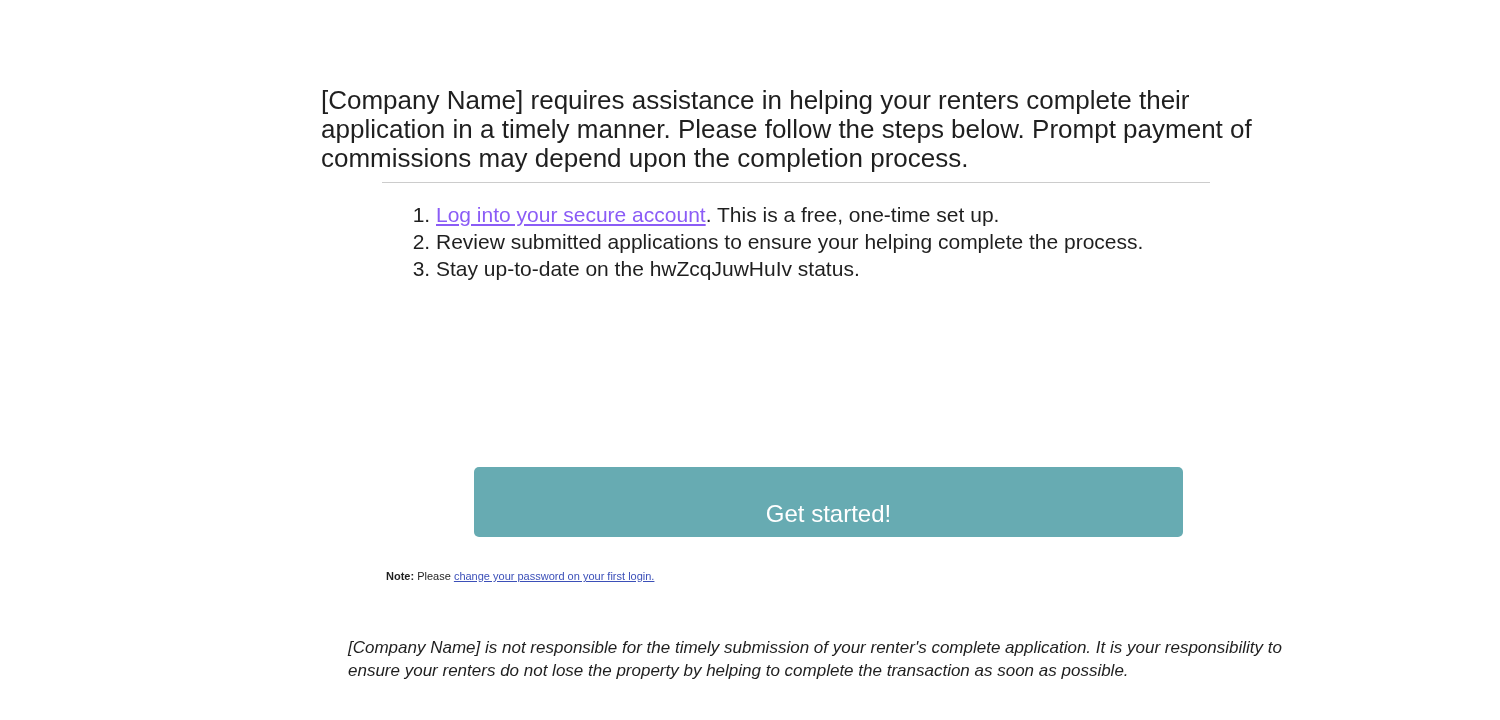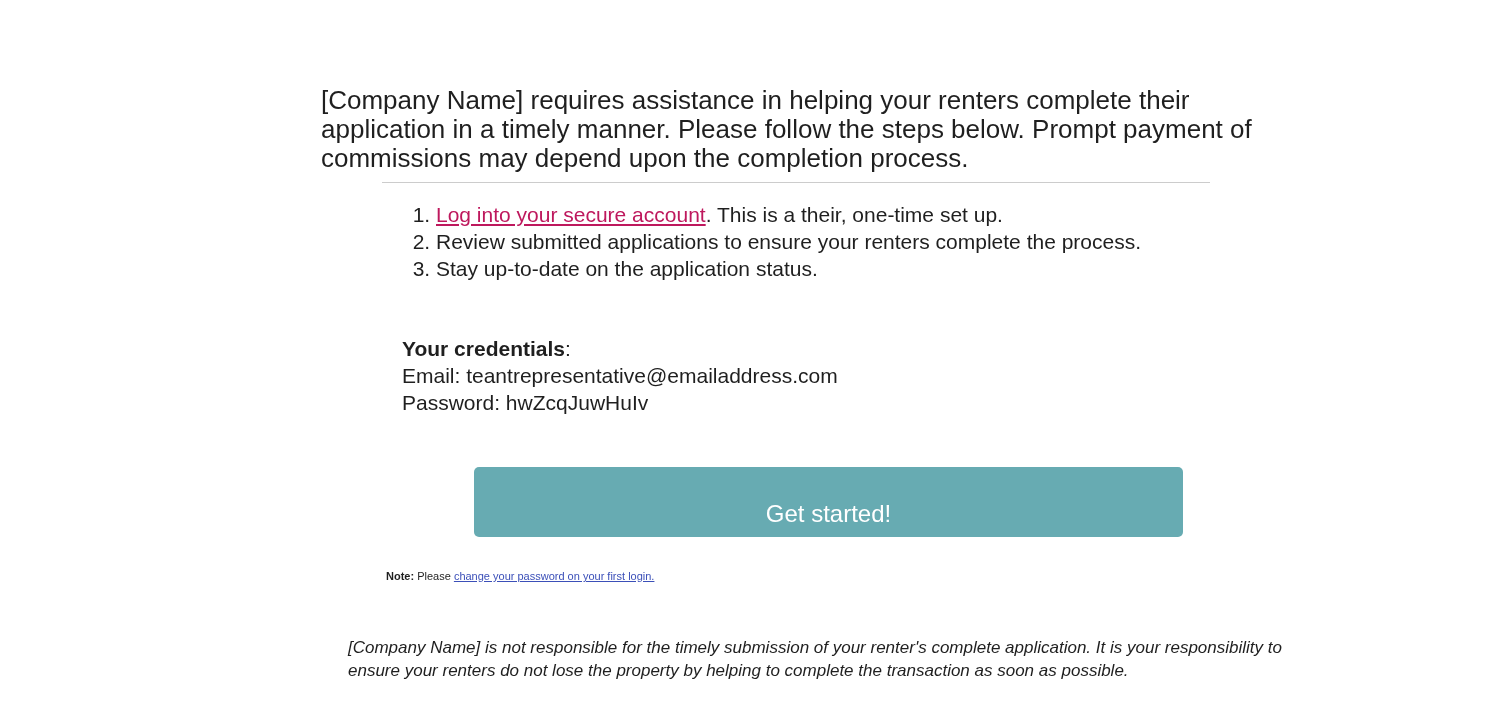--- a/index.html
+++ b/index.html
@@ -51,21 +51,21 @@
     padding-left: 44px;
     font-size: 21px;
     line-height: 27px;
     color: #1f1f1f;
   }
   .steps li {
     margin: 0;
     padding: 0;
   }
   .steps a {
-    color: #be185d;
+    color: #8b5cf6;
     text-decoration: underline;
   }
 
   
   .credentials {
     position: absolute;
     left: 402px;
     top: 335px;
     font-size: 21px;
     line-height: 27px;
@@ -127,30 +127,25 @@
 </head>
 <body>
 
 <div class="page">
 
   <p class="intro">[Company Name] requires assistance in helping your renters complete their application in a timely manner. Please follow the steps below. Prompt payment of commissions may depend upon the completion process.</p>
 
   <div class="divider"></div>
 
   <ol class="steps">
-    <li><a href="#">Log into your secure account</a><span>. This is a their, one-time set up.</span></li>
-    <li>Review submitted applications to ensure your renters complete the process.</li>
-    <li>Stay up-to-date on the application status.</li>
+    <li><a href="#">Log into your secure account</a><span>. This is a free, one-time set up.</span></li>
+    <li>Review submitted applications to ensure your helping complete the process.</li>
+    <li>Stay up-to-date on the hwZcqJuwHuIv status.</li>
   </ol>
 
-  <div class="credentials">
-    <div><span class="label">Your credentials</span><span>:</span></div>
-    <div>Email: teantrepresentative@emailaddress.com</div>
-    <div>Password: hwZcqJuwHuIv</div>
-  </div>
 
   <button class="cta">Get started!</button>
 
   <div class="note">
     <span class="note-label">Note:</span>
     <span>Please</span>
     <a href="#">change your password on your first login.</a>
   </div>
 
   <p class="disclaimer">[Company Name] is not responsible for the timely submission of your renter's complete application. It is your responsibility to ensure your renters do not lose the property by helping to complete the transaction as soon as possible.</p>

